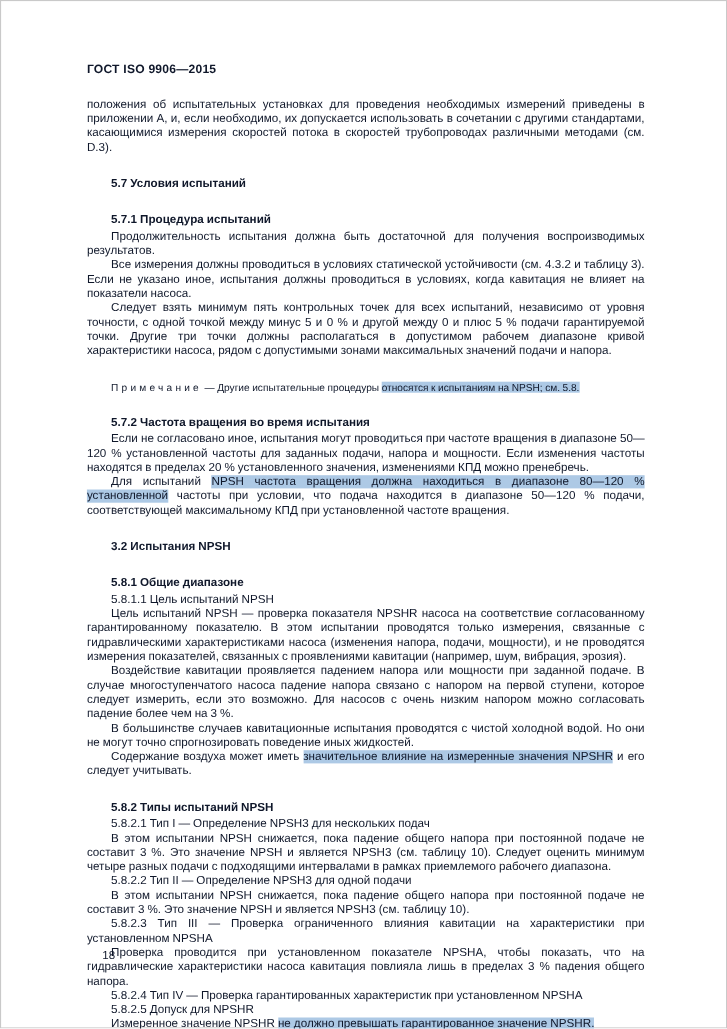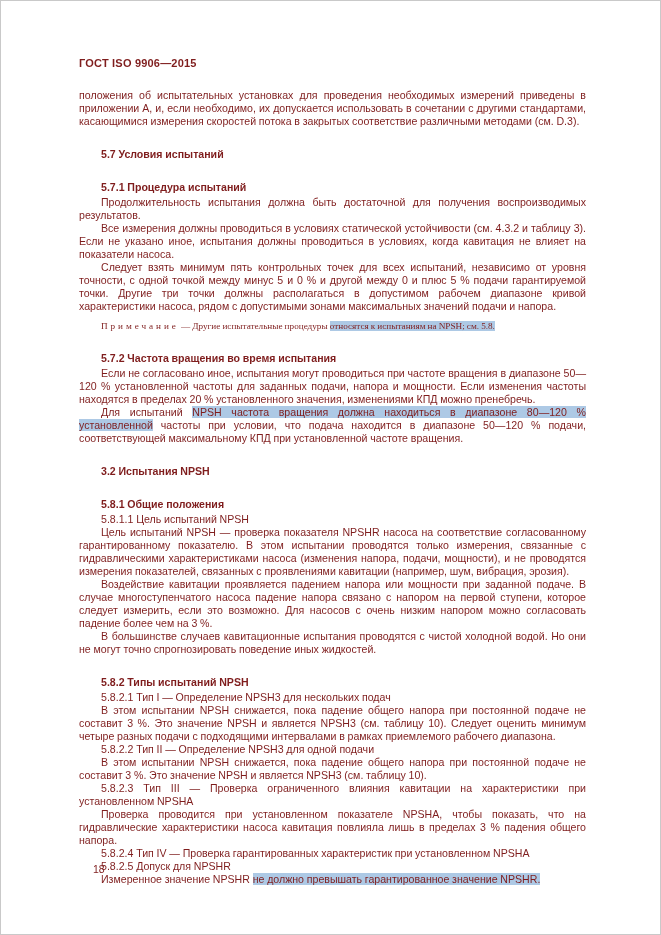--- a/index.html
+++ b/index.html
@@ -11,21 +11,21 @@
     overflow: hidden;
   }
   .page {
     position: relative;
     width: 661px;
     height: 935px;
     box-sizing: border-box;
     background: #ffffff;
     border: 1px solid #c9c9c9;
     font-family: "Liberation Sans", sans-serif;
-    color: #7f1d1d;
+    color: #0f172a;
   }
   .doc-header {
     position: absolute;
     left: 78px;
     top: 56px;
     font-size: 11px;
     font-weight: bold;
     letter-spacing: 0.2px;
   }
   .doc-body {
@@ -44,59 +44,59 @@
   .para.indent { text-indent: 22px; }
   .para.heading {
     font-weight: bold;
     margin-top: 20px;
     margin-bottom: 2px;
     text-align: left;
   }
   .para.note {
     font-size: 9.2px;
     line-height: 12px;
-    margin-top: 7px;
+    margin-top: 20px;
     margin-bottom: 4px;
-    font-family: Liberation Serif, serif;
   }
   .sp { letter-spacing: 0.32em; }
   .hl {
     background: var(--hl-color, #adc9e5);
   }
   .page-number {
     position: absolute;
     left: 78px;
     top: 862px;
     font-size: 10.5px;
     margin-left: 14px;
   }
 </style>
 </head>
 <body>
 
 <div class="page">
   <div class="doc-header">ГОСТ ISO 9906—2015</div>
 
   <div class="doc-body">
-      <p class="para body"><span>положения об испытательных установках для проведения необходимых измерений приведены в приложении А, и, если необходимо, их допускается использовать в сочетании с другими стандартами, касающимися измерения скоростей потока в закрытых соответствие различными методами (см. D.3).</span></p>
+      <p class="para body"><span>положения об испытательных установках для проведения необходимых измерений приведены в приложении А, и, если необходимо, их допускается использовать в сочетании с другими стандартами, касающимися измерения скоростей потока в скоростей трубопроводах различными методами (см. D.3).</span></p>
       <p class="para heading indent"><span>5.7 Условия испытаний</span></p>
       <p class="para heading indent"><span>5.7.1 Процедура испытаний</span></p>
       <p class="para body indent"><span>Продолжительность испытания должна быть достаточной для получения воспроизводимых результатов.</span></p>
       <p class="para body indent"><span>Все измерения должны проводиться в условиях статической устойчивости (см. 4.3.2 и таблицу 3). Если не указано иное, испытания должны проводиться в условиях, когда кавитация не влияет на показатели насоса.</span></p>
       <p class="para body indent"><span>Следует взять минимум пять контрольных точек для всех испытаний, независимо от уровня точности, с одной точкой между минус 5 и 0 % и другой между 0 и плюс 5 % подачи гарантируемой точки. Другие три точки должны располагаться в допустимом рабочем диапазоне кривой характеристики насоса, рядом с допустимыми зонами максимальных значений подачи и напора.</span></p>
       <p class="para note indent"><span class="sp">Примечание</span><span> — Другие испытательные процедуры </span><span class="hl">относятся к испытаниям на NPSH; см. 5.8.</span></p>
       <p class="para heading indent"><span>5.7.2 Частота вращения во время испытания</span></p>
       <p class="para body indent"><span>Если не согласовано иное, испытания могут проводиться при частоте вращения в диапазоне 50—120 % установленной частоты для заданных подачи, напора и мощности. Если изменения частоты находятся в пределах 20 % установленного значения, изменениями КПД можно пренебречь.</span></p>
       <p class="para body indent"><span>Для испытаний </span><span class="hl">NPSH частота вращения должна находиться в диапазоне 80—120 % установленной</span><span> частоты при условии, что подача находится в диапазоне 50—120 % подачи, соответствующей максимальному КПД при установленной частоте вращения.</span></p>
       <p class="para heading indent"><span>3.2 Испытания NPSH</span></p>
-      <p class="para heading indent"><span>5.8.1 Общие положения</span></p>
+      <p class="para heading indent"><span>5.8.1 Общие диапазоне</span></p>
       <p class="para body indent"><span>5.8.1.1 Цель испытаний NPSH</span></p>
       <p class="para body indent"><span>Цель испытаний NPSH — проверка показателя NPSHR насоса на соответствие согласованному гарантированному показателю. В этом испытании проводятся только измерения, связанные с гидравлическими характеристиками насоса (изменения напора, подачи, мощности), и не проводятся измерения показателей, связанных с проявлениями кавитации (например, шум, вибрация, эрозия).</span></p>
       <p class="para body indent"><span>Воздействие кавитации проявляется падением напора или мощности при заданной подаче. В случае многоступенчатого насоса падение напора связано с напором на первой ступени, которое следует измерить, если это возможно. Для насосов с очень низким напором можно согласовать падение более чем на 3 %.</span></p>
       <p class="para body indent"><span>В большинстве случаев кавитационные испытания проводятся с чистой холодной водой. Но они не могут точно спрогнозировать поведение иных жидкостей.</span></p>
+      <p class="para body indent"><span>Содержание воздуха может иметь </span><span class="hl">значительное влияние на измеренные значения NPSHR</span><span> и его следует учитывать.</span></p>
       <p class="para heading indent"><span>5.8.2 Типы испытаний NPSH</span></p>
       <p class="para body indent"><span>5.8.2.1 Тип I — Определение NPSH3 для нескольких подач</span></p>
       <p class="para body indent"><span>В этом испытании NPSH снижается, пока падение общего напора при постоянной подаче не составит 3 %. Это значение NPSH и является NPSH3 (см. таблицу 10). Следует оценить минимум четыре разных подачи с подходящими интервалами в рамках приемлемого рабочего диапазона.</span></p>
       <p class="para body indent"><span>5.8.2.2 Тип II — Определение NPSH3 для одной подачи</span></p>
       <p class="para body indent"><span>В этом испытании NPSH снижается, пока падение общего напора при постоянной подаче не составит 3 %. Это значение NPSH и является NPSH3 (см. таблицу 10).</span></p>
       <p class="para body indent"><span>5.8.2.3 Тип III — Проверка ограниченного влияния кавитации на характеристики при установленном NPSHA</span></p>
       <p class="para body indent"><span>Проверка проводится при установленном показателе NPSHA, чтобы показать, что на гидравлические характеристики насоса кавитация повлияла лишь в пределах 3 % падения общего напора.</span></p>
       <p class="para body indent"><span>5.8.2.4 Тип IV — Проверка гарантированных характеристик при установленном NPSHA</span></p>
       <p class="para body indent"><span>5.8.2.5 Допуск для NPSHR</span></p>
       <p class="para body indent"><span>Измеренное значение NPSHR </span><span class="hl">не должно превышать гарантированное значение NPSHR.</span></p>

